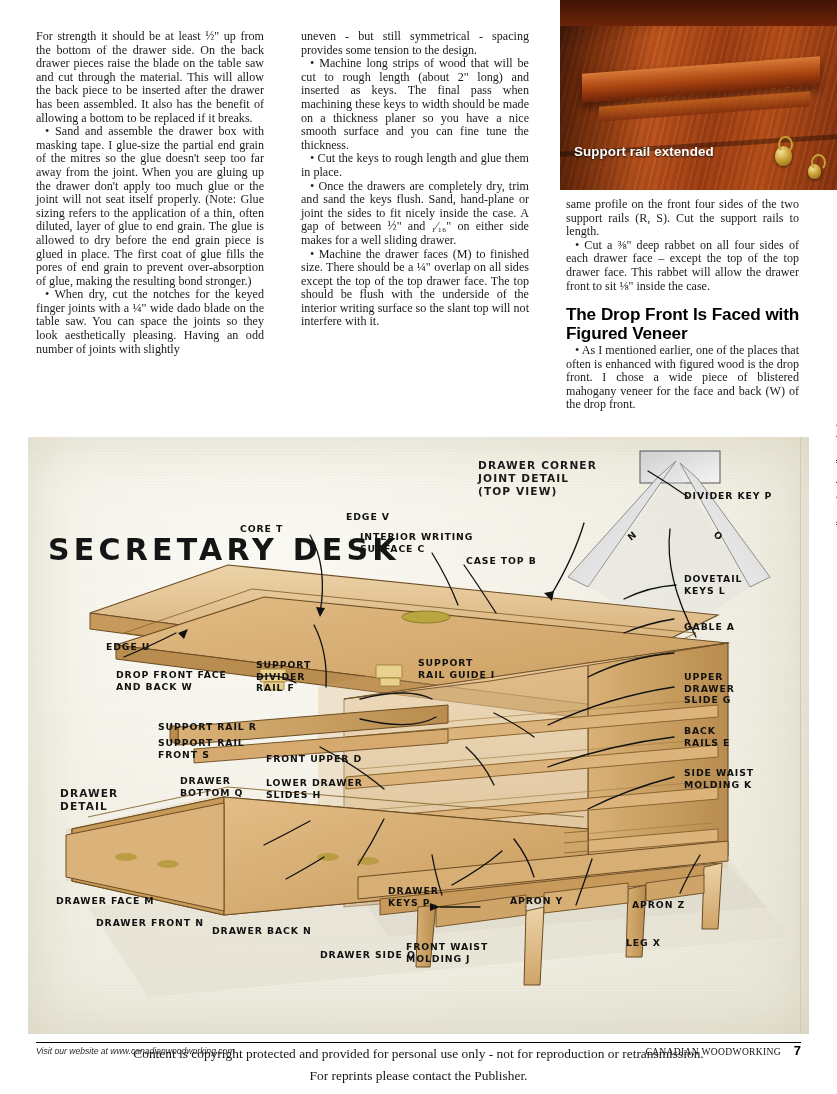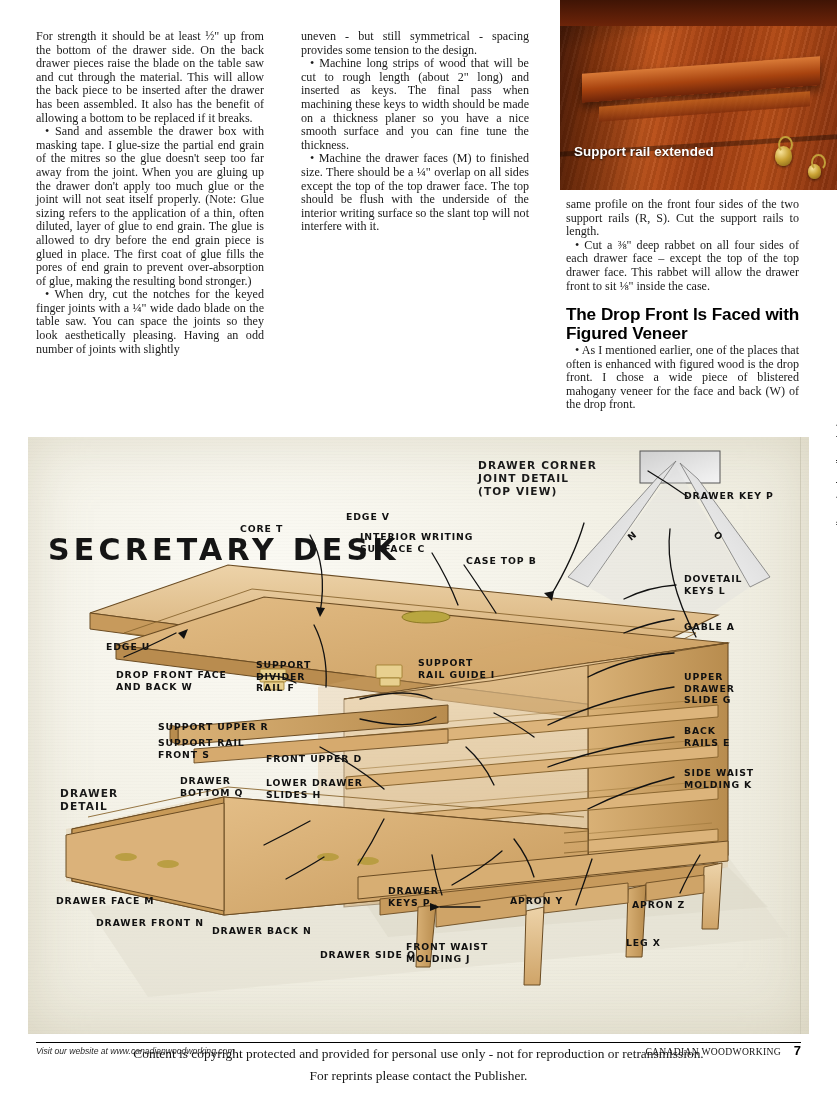--- a/index.html
+++ b/index.html
@@ -106,20 +106,22 @@
 <div class="cols">
   <div class="col c1">
     <p>For strength it should be at least ½" up from the bottom of the drawer side. On the back drawer pieces raise the blade on the table saw and cut through the material. This will allow the back piece to be inserted after the drawer has been assembled. It also has the benefit of allowing a bottom to be replaced if it breaks.</p>
     <p class="ind">• Sand and assemble the drawer box with masking tape. I glue-size the partial end grain of the mitres so the glue doesn't seep too far away from the joint. When you are gluing up the drawer don't apply too much glue or the joint will not seat itself properly. (Note: Glue sizing refers to the application of a thin, often diluted, layer of glue to end grain. The glue is allowed to dry before the end grain piece is glued in place. The first coat of glue fills the pores of end grain to prevent over-absorption of glue, making the resulting bond stronger.)</p>
     <p class="ind">• When dry, cut the notches for the keyed finger joints with a ¼" wide dado blade on the table saw. You can space the joints so they look aesthetically pleasing. Having an odd number of joints with slightly</p>
   </div>
 
   <div class="col c2">
     <p>uneven - but still symmetrical - spacing provides some tension to the design.</p>
     <p class="ind">• Machine long strips of wood that will be cut to rough length (about 2" long) and inserted as keys. The final pass when machining these keys to width should be made on a thickness planer so you have a nice smooth surface and you can fine tune the thickness.</p>
+    <p class="ind">• Cut the keys to rough length and glue them in place.</p>
+    <p class="ind">• Once the drawers are completely dry, trim and sand the keys flush. Sand, hand-plane or joint the sides to fit nicely inside the case.  A gap of between ½" and  ₁⁄₁₆" on either side makes for a well sliding drawer.</p>
     <p class="ind">• Machine the drawer faces (M) to finished size. There should be a ¼" overlap on all sides except the top of the top drawer face. The top should be flush with the underside of the interior writing surface so the slant top will not interfere with it.</p>
   </div>
 
   <div class="col c3">
     <p>same profile on the front four sides of the two support rails (R, S). Cut the support rails to length.</p>
     <p class="ind">• Cut a ⅜" deep rabbet on all four sides of each drawer face – except the top of the top drawer face.  This rabbet will allow the drawer front to sit ⅛" inside the case.</p>
     <h2 class="subhead">The Drop Front Is Faced with Figured Veneer</h2>
     <p class="ind">• As I mentioned earlier, one of the places that often is enhanced with figured wood is the drop front. I chose a wide piece of blistered mahogany veneer for the face and back (W) of the drop front.</p>
   </div>
 </div>
@@ -290,39 +292,39 @@
   <div class="lbl" style="left:600px;top:93px;transform:rotate(-40deg);">N</div>
   <div class="lbl" style="left:686px;top:93px;transform:rotate(40deg);">O</div>
 
   <div class="lbl" style="left:212px;top:86px;">CORE T</div>
   <div class="lbl" style="left:318px;top:74px;">EDGE V</div>
   <div class="lbl" style="left:78px;top:196px;margin-top:8px;">EDGE U</div>
 
   <div class="lbl" style="left:332px;top:94px;">INTERIOR WRITING
 SURFACE C</div>
   <div class="lbl" style="left:438px;top:118px;">CASE TOP B</div>
-  <div class="lbl" style="left:656px;top:53px;">DRAWER KEY P</div>
+  <div class="lbl" style="left:656px;top:53px;">DIVIDER KEY P</div>
   <div class="lbl" style="left:656px;top:136px;">DOVETAIL
 KEYS L</div>
   <div class="lbl" style="left:656px;top:184px;">GABLE A</div>
   <div class="lbl" style="left:656px;top:234px;">UPPER
 DRAWER
 SLIDE G</div>
   <div class="lbl" style="left:656px;top:288px;">BACK
 RAILS E</div>
   <div class="lbl" style="left:656px;top:330px;">SIDE WAIST
 MOLDING K</div>
   <div class="lbl" style="left:88px;top:232px;">DROP FRONT FACE
 AND BACK W</div>
   <div class="lbl" style="left:228px;top:222px;">SUPPORT
 DIVIDER
 RAIL F</div>
   <div class="lbl" style="left:390px;top:220px;">SUPPORT
 RAIL GUIDE I</div>
-  <div class="lbl" style="left:130px;top:284px;">SUPPORT UPPER R</div>
+  <div class="lbl" style="left:130px;top:284px;">SUPPORT RAIL R</div>
   <div class="lbl" style="left:130px;top:300px;">SUPPORT RAIL
 FRONT S</div>
   <div class="lbl" style="left:238px;top:316px;">FRONT UPPER D</div>
   <div class="lbl" style="left:152px;top:338px;">DRAWER
 BOTTOM Q</div>
   <div class="lbl" style="left:238px;top:340px;">LOWER DRAWER
 SLIDES H</div>
   <div class="lbl" style="left:28px;top:458px;">DRAWER FACE M</div>
   <div class="lbl" style="left:68px;top:480px;">DRAWER FRONT N</div>
   <div class="lbl" style="left:184px;top:488px;">DRAWER BACK N</div>

